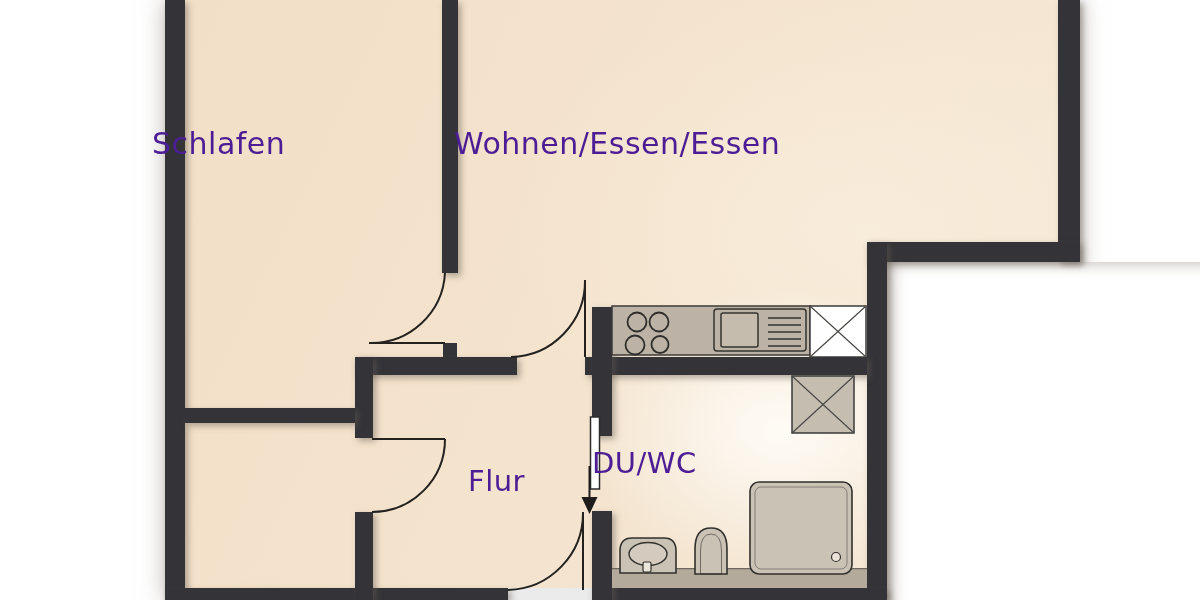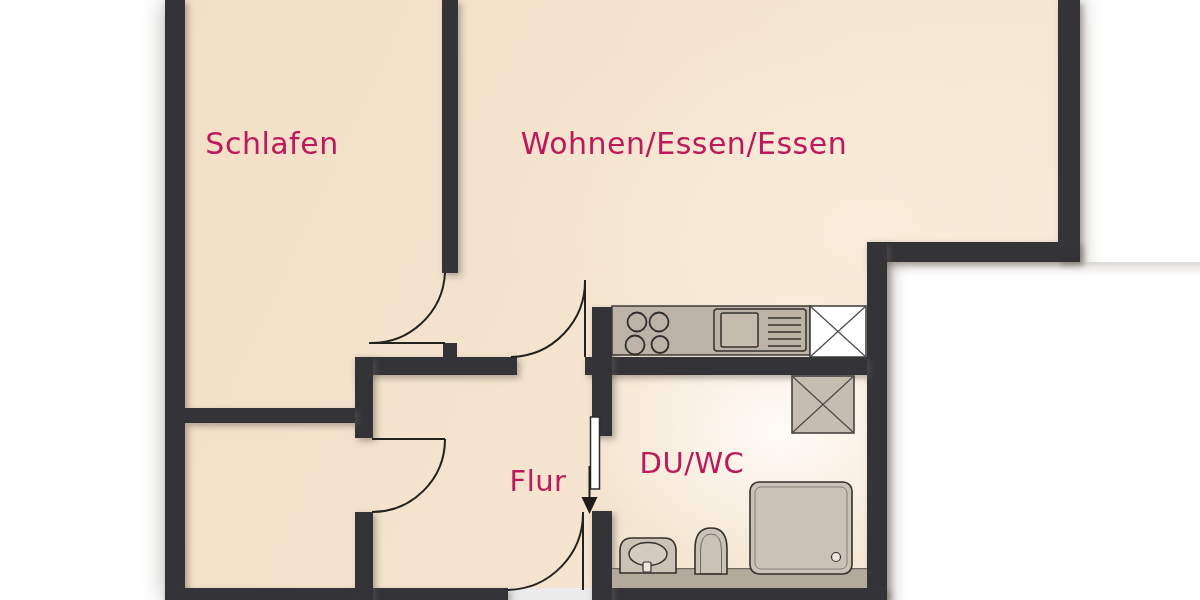--- a/index.html
+++ b/index.html
@@ -30,21 +30,21 @@
   .w-bottom-r{left:592px;top:588px;width:295px;height:12px;}
   .w-a1{left:355px;top:357px;width:162px;height:18px;}
   .w-a2{left:585px;top:357px;width:282px;height:18px;}
   .w-b-top{left:355px;top:357px;width:18px;height:81px;}
   .w-b-bottom{left:355px;top:512px;width:18px;height:88px;}
   .w-c{left:185px;top:408px;width:170px;height:15px;}
   .w-e-top{left:592px;top:307px;width:20px;height:129px;}
   .w-e-bottom{left:592px;top:511px;width:20px;height:89px;}
   .overlay{position:absolute;left:0;top:0;width:1200px;height:600px;pointer-events:none;}
   .room-label{
-    position:absolute;color:#be185d;text-align:center;white-space:nowrap;
+    position:absolute;color:#4c1d95;white-space:nowrap;
     font-family:"DejaVu Sans","Liberation Sans",sans-serif;letter-spacing:.5px;
   }
   .lbl-schlafen{left:152px;top:126px;width:240px;font-size:30px;}
   .lbl-wohnen{left:454px;top:126px;width:460px;font-size:30px;}
   .lbl-abstell{left:182px;top:484px;width:200px;font-size:29px;}
   .lbl-flur{left:468px;top:464px;width:140px;font-size:29px;}
   .lbl-duwc{left:592px;top:446px;width:200px;font-size:29px;}
 </style>
 </head>
 <body>

